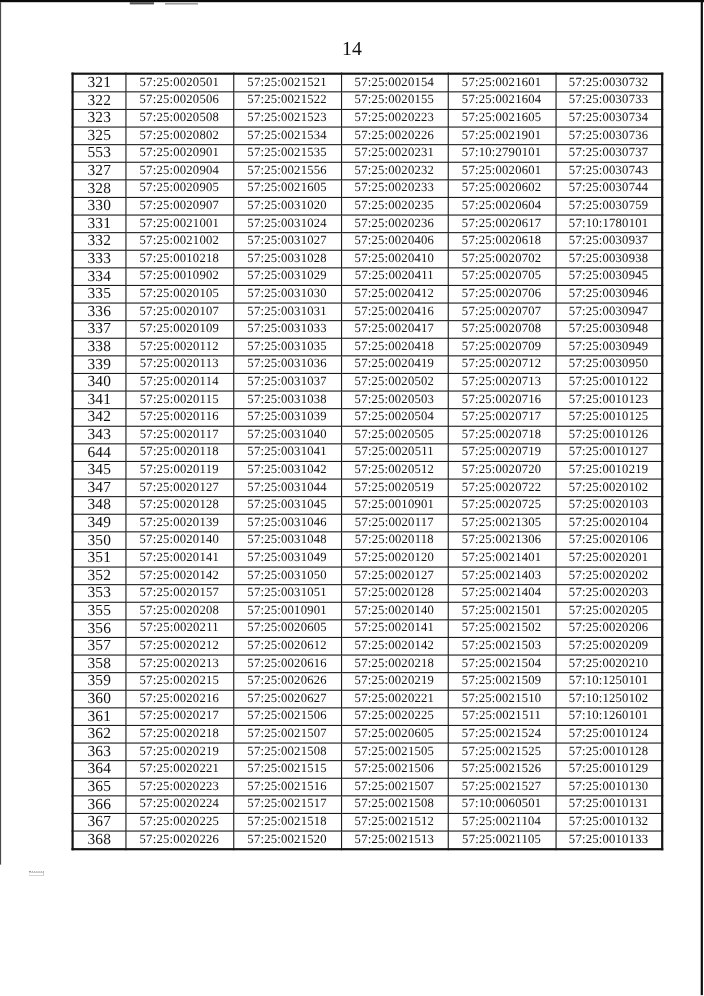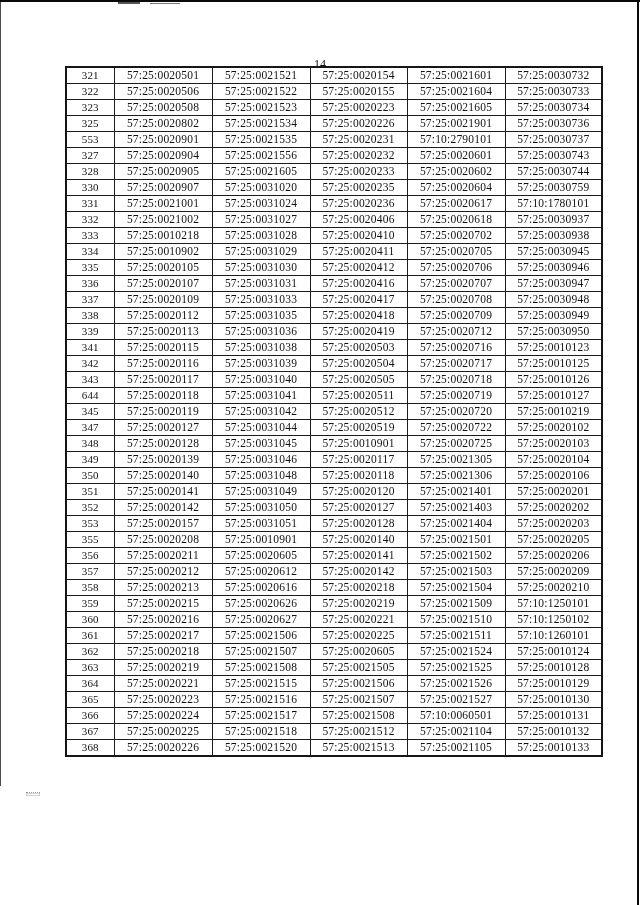--- a/index.html
+++ b/index.html
@@ -54,24 +54,23 @@
     background: transparent;
     box-shadow: 0 0 0 0.5px #aaa inset;
     border-top: 1px dotted #999;
   }
   .page-number {
     position: absolute;
     top: 36px;
     left: 0;
     width: 640px;
     text-align: center;
-    font-size: 12px;
+    font-size: 18px;
     line-height: 16px;
     color: #111;
-    margin-top: 20px;
   }
   table.ref-table {
     position: absolute;
     top: 66px;
     left: 65px;
     width: 536px;
     border-collapse: collapse;
     table-layout: fixed;
     border: 2px solid #161616;
     font-size: 11.5px;
@@ -81,21 +80,21 @@
     height: 15px;
     line-height: 15px;
     padding: 0;
     text-align: center;
     white-space: nowrap;
     overflow: hidden;
     letter-spacing: 0.2px;
     color: #121212;
   }
   table.ref-table td.num {
-    font-size: 11px;
+    font-size: 14px;
   }
   
   table.ref-table tr td {
     border-top-width: 1px;
     border-bottom-width: 1px;
   }
 </style>
 </head>
 <body>
 
@@ -250,20 +249,28 @@
         </tr>
         <tr>
           <td class="num">339</td>
           <td>57:25:0020113</td>
           <td>57:25:0031036</td>
           <td>57:25:0020419</td>
           <td>57:25:0020712</td>
           <td>57:25:0030950</td>
         </tr>
         <tr>
+          <td class="num">340</td>
+          <td>57:25:0020114</td>
+          <td>57:25:0031037</td>
+          <td>57:25:0020502</td>
+          <td>57:25:0020713</td>
+          <td>57:25:0010122</td>
+        </tr>
+        <tr>
           <td class="num">341</td>
           <td>57:25:0020115</td>
           <td>57:25:0031038</td>
           <td>57:25:0020503</td>
           <td>57:25:0020716</td>
           <td>57:25:0010123</td>
         </tr>
         <tr>
           <td class="num">342</td>
           <td>57:25:0020116</td>

